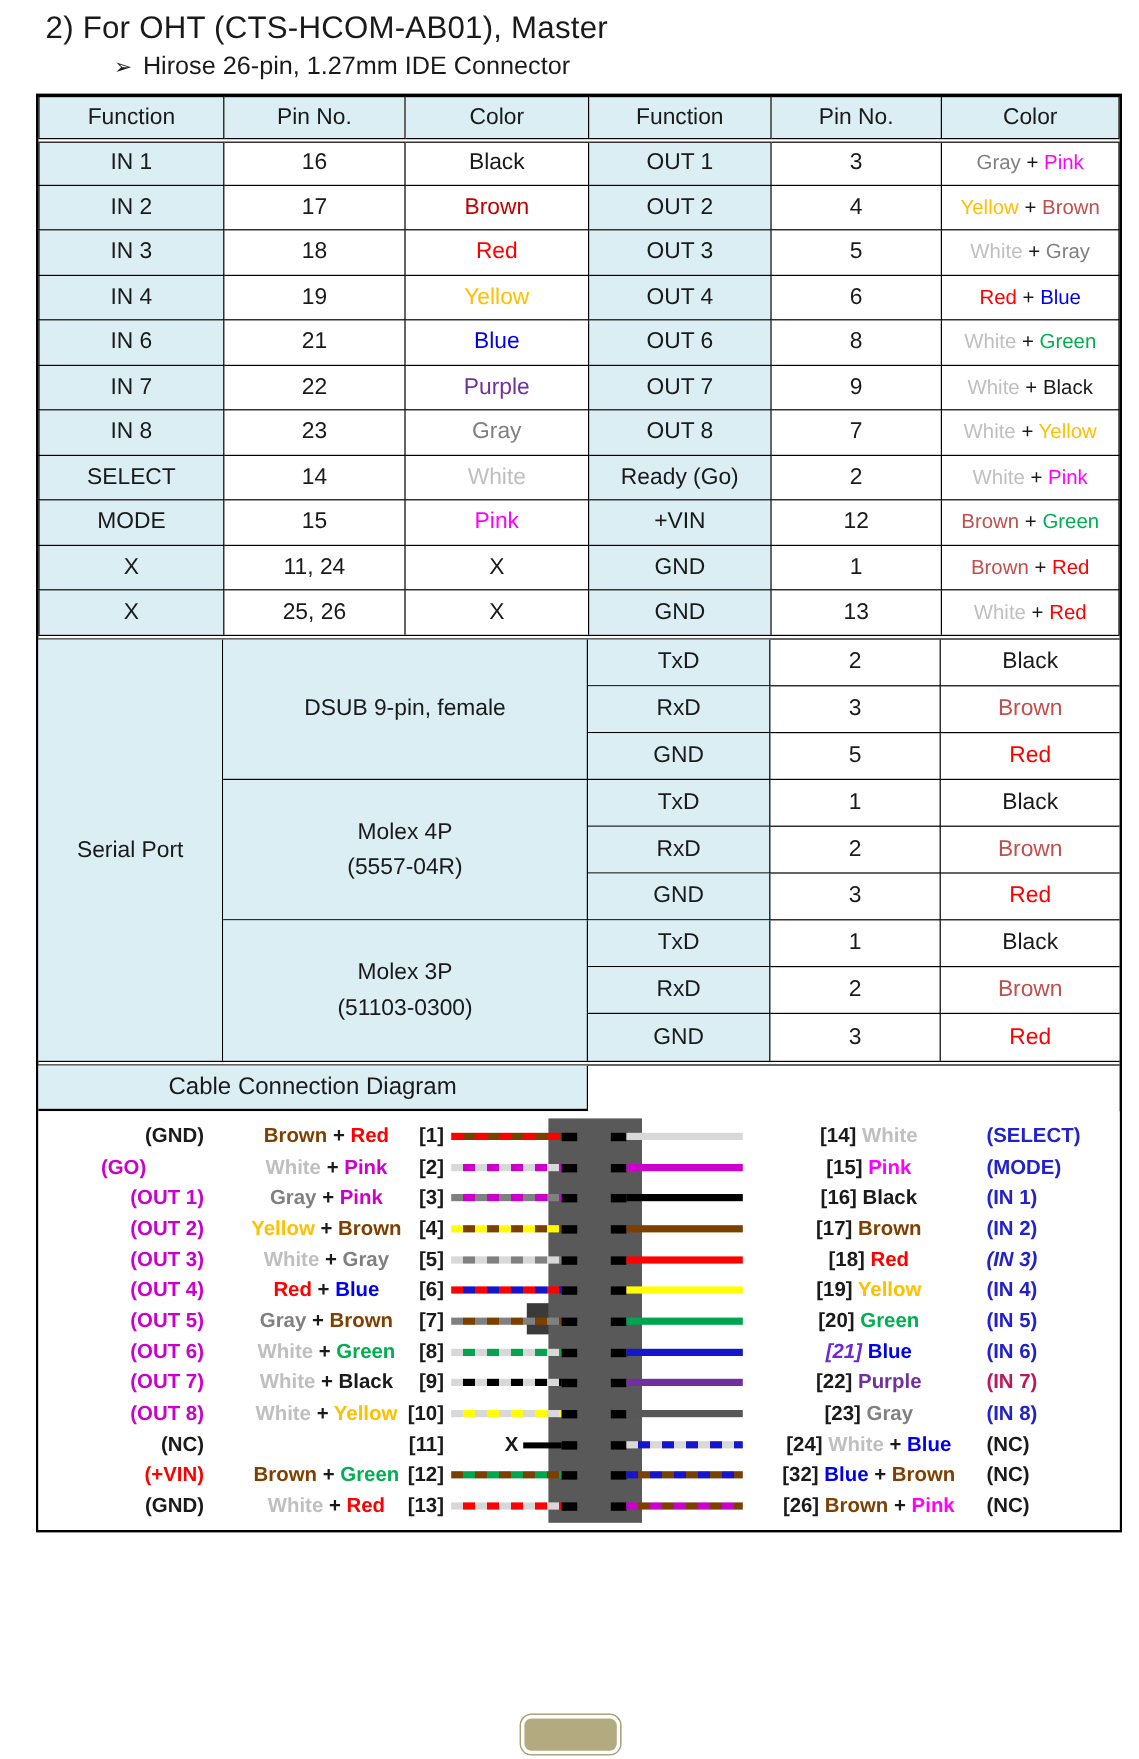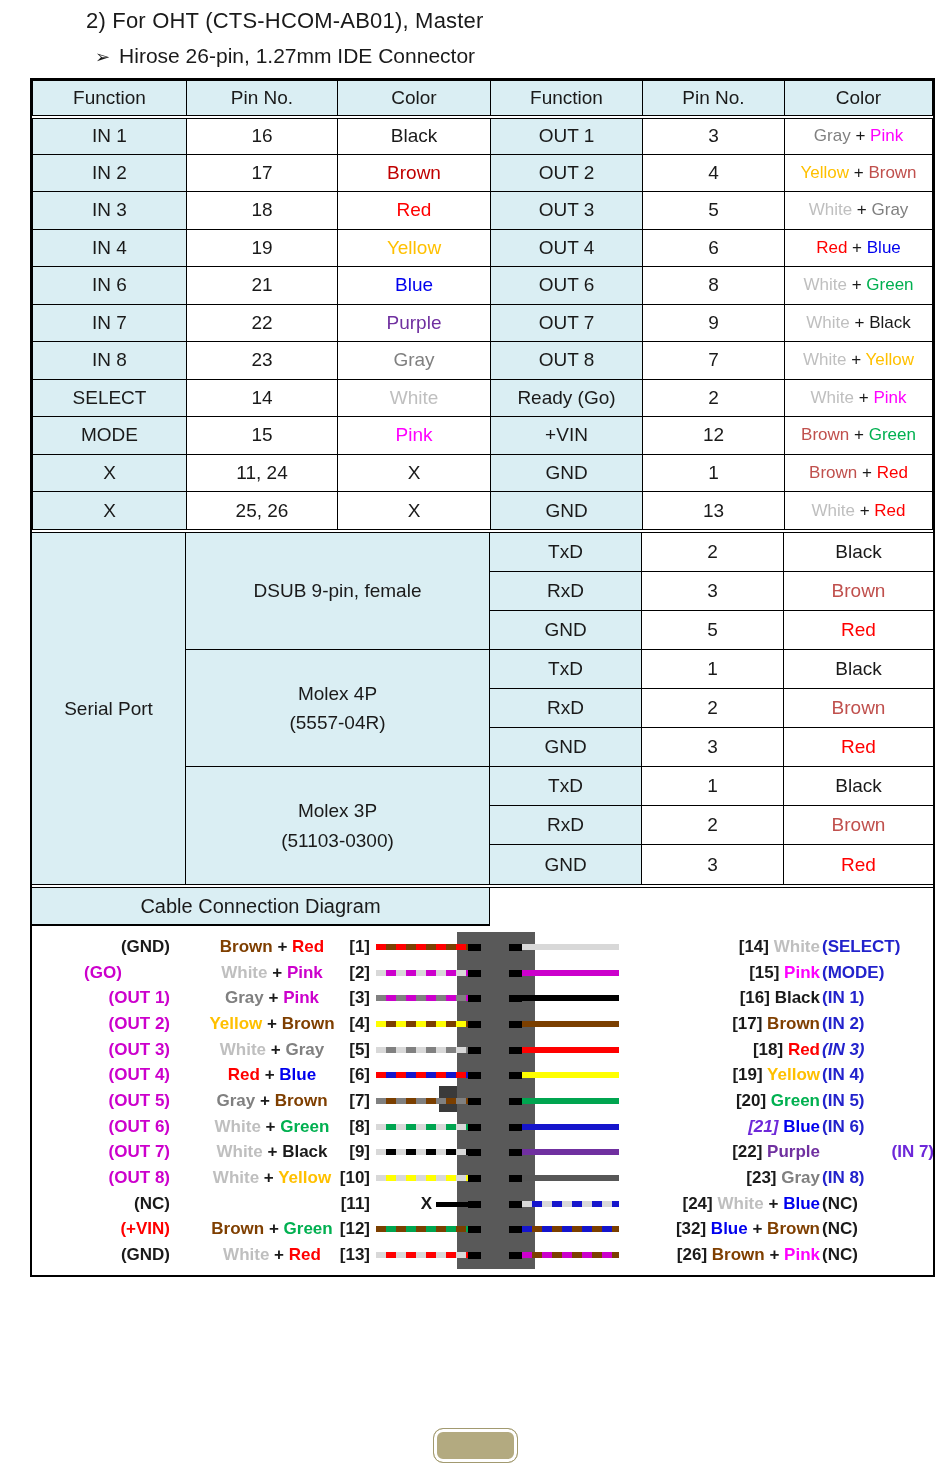--- a/index.html
+++ b/index.html
@@ -1,19 +1,19 @@
 <!DOCTYPE html>
 <html style="--bluebg: #DAEEF3;"><head>
 <meta charset="utf-8">
 <style>
   * { margin:0; padding:0; box-sizing:border-box; }
   body { background:#ffffff; }
   .page { position:relative; width:949px; height:1466px; background:#ffffff;
           font-family:"Liberation Sans", sans-serif; color:#1a1a1a; overflow:hidden; }
-  .title { position:absolute; left:38px; top:8px; font-size:22px; letter-spacing:0.2px;margin-left:48px; }
+  .title { position:absolute; left:38px; top:8px; font-size:26px; letter-spacing:0.2px; }
   .subtitle { position:absolute; left:95px; top:44px; font-size:21px; }
   .subtitle .arrow { margin-right:9px; font-size:18px; }
 
   .doc-table { position:absolute; left:30px; top:78px; width:905px; border:2px solid #000; background:#fff; }
 
   table.pin { border-collapse:collapse; table-layout:fixed; width:100%; }
   table.pin th, table.pin td { border:1px solid #000; text-align:center; vertical-align:middle;
        font-size:19px; padding:0; height:37.5px; overflow:hidden; white-space:nowrap; }
   table.pin thead th { background:var(--bluebg); font-weight:normal; height:36px; border-bottom:4px double #000; }
   table.pin td.fn { background:var(--bluebg); }
@@ -38,21 +38,21 @@
               display:flex; align-items:center; justify-content:center; font-size:20px; }
 
   .diagram { position:relative; height:349px; background:#fff; }
   .connector { position:absolute; left:425px; top:6px; width:78px; height:337px; background:#595959; }
   .notch { position:absolute; left:407px; top:160px; width:19px; height:26px; background:#3a3a3a; }
   .d-text { position:absolute; height:22px; line-height:22px; font-weight:bold; font-size:17px; white-space:nowrap; }
   .d-fn-l { left:4px; width:134px; text-align:right; }
   .d-colors-l { left:142px; width:196px; text-align:center; }
   .d-bracket-l { left:294px; width:44px; text-align:right; color:#1a1a1a; }
   .d-x { left:378px; width:22px; text-align:right; color:#1a1a1a; }
-  .d-right { left:596px; width:192px; text-align:right; }
+  .d-right { left:596px; width:192px; text-align:center; }
   .d-fn-r { left:790px; width:112px; text-align:left; }
   .d-wire { position:absolute; height:6px; }
   .d-tip { position:absolute; width:13px; height:7px; background:#000; }
 
   .footer-btn { position:absolute; left:433px; top:1428px; width:85px; height:35px; border-radius:10px;
                 background:#b3aa80; border:1.5px solid #a29a70; box-shadow:inset 0 0 0 3px #ffffff; cursor:pointer; }
 </style>
 </head>
 <body>
 
@@ -313,21 +313,21 @@
         <div class="d-wire" style="top: 172px; left: 490px; width: 97px; background: rgb(0, 165, 80);"></div>
         <div class="d-text d-right" style="top: 164px;"><span style="color: rgb(26, 26, 26);">[20]</span> <span style="color: rgb(0, 176, 80);">Green</span></div>
         <div class="d-text d-fn-r" style="top: 164px; color: rgb(34, 34, 204);">(IN 5)</div>
         <div class="d-tip" style="top: 197.5px; left: 477px;"></div>
         <div class="d-wire" style="top: 198px; left: 490px; width: 97px; background: rgb(21, 21, 204);"></div>
         <div class="d-text d-right" style="top: 190px;"><span style="color: #6d28d9; font-style: italic;">[21]</span> <span style="color: rgb(0, 0, 238);">Blue</span></div>
         <div class="d-text d-fn-r" style="top: 190px; color: rgb(34, 34, 204);">(IN 6)</div>
         <div class="d-tip" style="top: 222.5px; left: 477px;"></div>
         <div class="d-wire" style="top: 223px; left: 490px; width: 97px; background: rgb(112, 48, 160);"></div>
         <div class="d-text d-right" style="top: 215px;"><span style="color: rgb(26, 26, 26);">[22]</span> <span style="color: rgb(112, 48, 160);">Purple</span></div>
-        <div class="d-text d-fn-r" style="top: 215px; color: #6d28d9; text-align: right;">(IN 7)</div>
+        <div class="d-text d-fn-r" style="top: 215px; color: #be185d;">(IN 7)</div>
         <div class="d-tip" style="top: 248.5px; left: 477px;"></div>
         <div class="d-wire" style="top: 249px; left: 490px; width: 97px; background: rgb(87, 87, 87);"></div>
         <div class="d-text d-right" style="top: 241px;"><span style="color: rgb(26, 26, 26);">[23]</span> <span style="color: rgb(128, 128, 128);">Gray</span></div>
         <div class="d-text d-fn-r" style="top: 241px; color: rgb(34, 34, 204);">(IN 8)</div>
         <div class="d-tip" style="top: 274.5px; left: 477px;"></div>
         <div class="d-wire" style="top: 275px; left: 490px; width: 97px; background: repeating-linear-gradient(90deg, rgb(216, 216, 216) 0px, rgb(216, 216, 216) 10px, rgb(21, 21, 204) 10px, rgb(21, 21, 204) 20px);"></div>
         <div class="d-text d-right" style="top: 267px;"><span style="color: rgb(26, 26, 26);">[24]</span> <span style="color: rgb(191, 191, 191);">White</span> <span style="color: rgb(26, 26, 26);">+</span> <span style="color: rgb(0, 0, 238);">Blue</span></div>
         <div class="d-text d-fn-r" style="top: 267px; color: rgb(26, 26, 26);">(NC)</div>
         <div class="d-tip" style="top: 299.5px; left: 477px;"></div>
         <div class="d-wire" style="top: 300px; left: 490px; width: 97px; background: repeating-linear-gradient(90deg, rgb(21, 21, 204) 0px, rgb(21, 21, 204) 10px, rgb(123, 63, 0) 10px, rgb(123, 63, 0) 20px);"></div>

